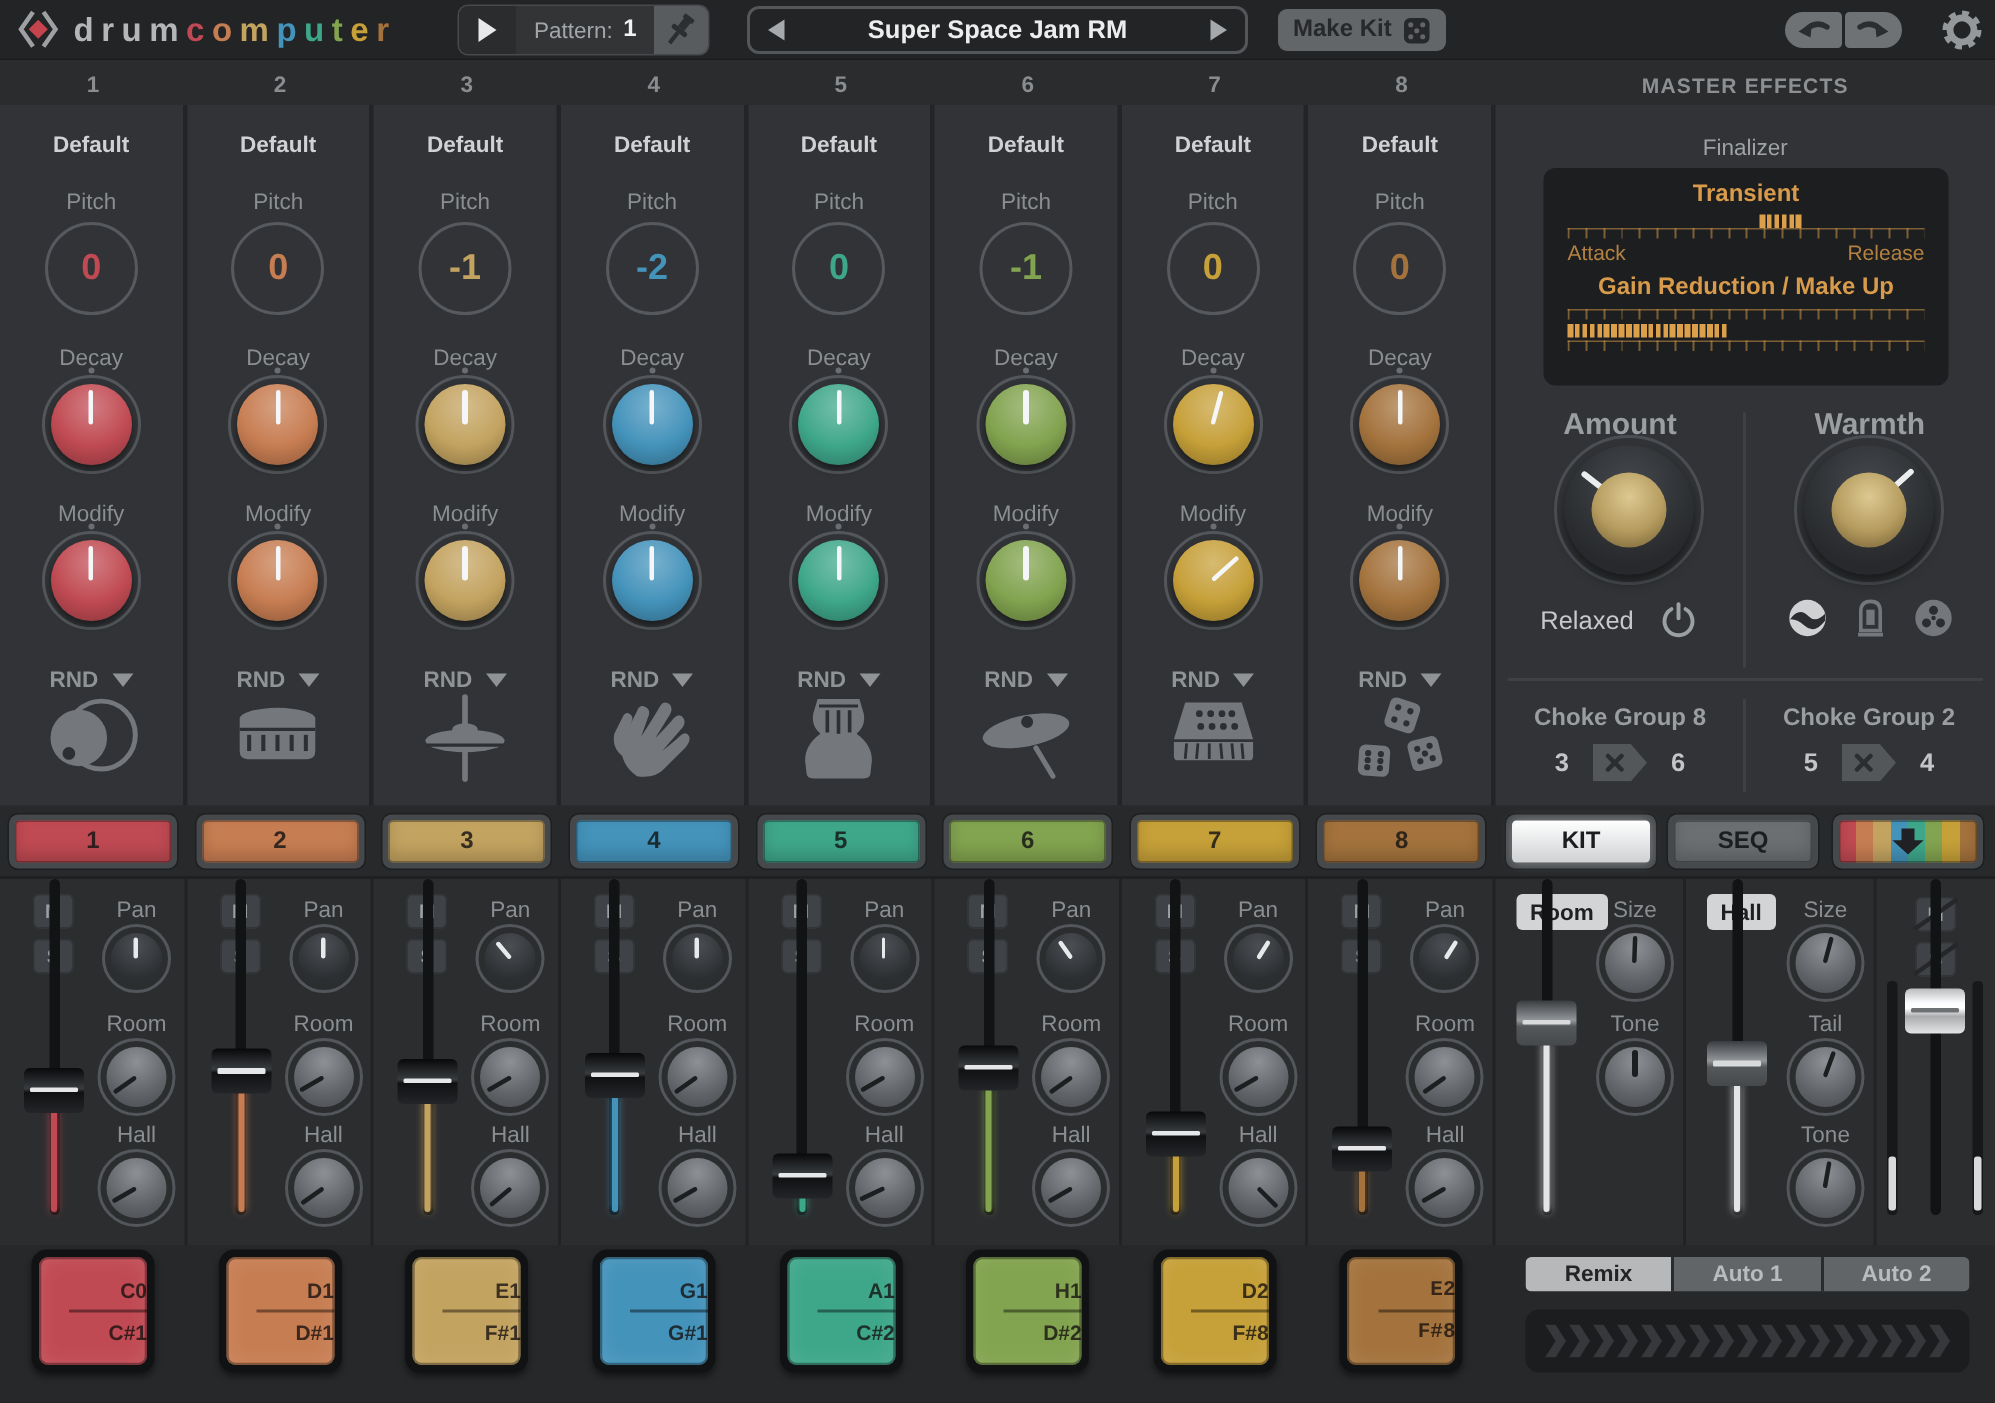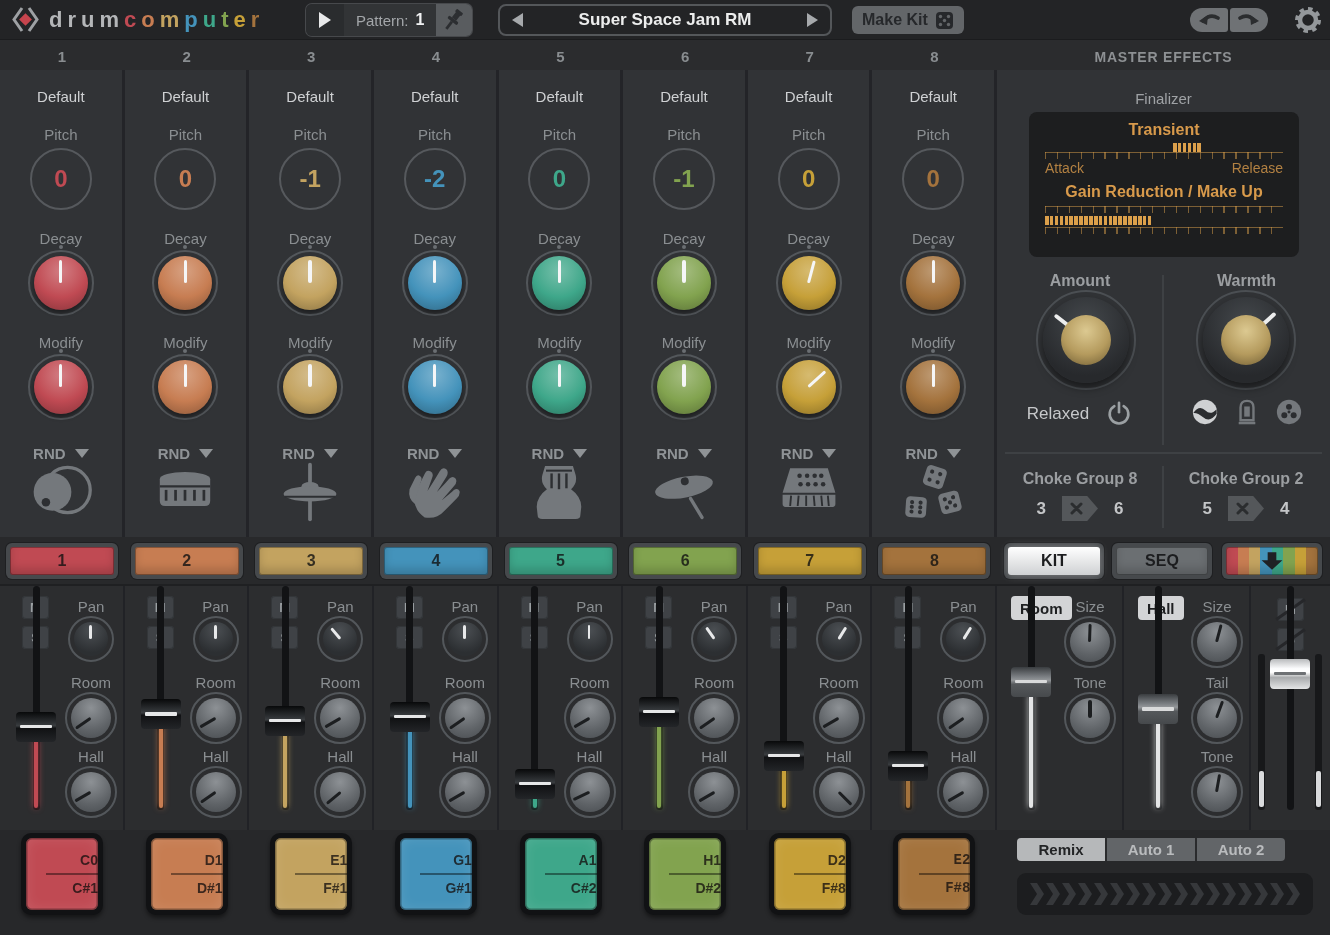--- a/index.html
+++ b/index.html
@@ -37,21 +37,21 @@
 
   
   #numrow { position:absolute; left:0; top:40px; width:1330px; height:30px; }
   .chnum { position:absolute; top:8px; width:124px; text-align:center; color:#898d90; font-size:15px; font-weight:bold; }
   .mfx-label { position:absolute; left:997px; top:9px; width:333px; text-align:center; color:#8d9093; font-size:14px;
                font-weight:bold; letter-spacing:.8px; }
 
   
   #strips { position:absolute; left:0; top:70px; width:1330px; height:467px; background:#313336; }
   .strip { position:absolute; top:0; height:467px; border-right:3px solid #232428; }
-  .s-preset { position:absolute; top:18px; left:0; right:0; text-align:center; color:#cfd1d3; font-size:15px; font-weight:normal; }
+  .s-preset { position:absolute; top:18px; left:0; right:0; text-align:center; color:#cfd1d3; font-size:15px; font-weight:bold; }
   .s-label  { position:absolute; left:0; right:0; text-align:center; color:#8a8e91; font-size:15px; }
   .pitch-circle { position:absolute; top:78px; left:50%; transform:translateX(-50%); width:62px; height:62px;
                   border:2.5px solid #56595d; border-radius:50%; display:flex; align-items:center; justify-content:center;
                   cursor:pointer; }
   .pitch-val { font-size:24px; font-weight:bold; }
   .knob { position:absolute; left:50%; transform:translateX(-50%); cursor:pointer; }
   .knob .ring { position:absolute; inset:-6px; border:2px solid #53575b; border-radius:50%; }
   .knob .tick { position:absolute; top:-11px; left:calc(50% - 2px); width:4px; height:4px; border-radius:50%; background:#6a6e72; }
   .knob .cap { position:absolute; inset:0; border-radius:50%; }
   .knob .ptr { position:absolute; left:calc(50% - 1.6px); bottom:50%; width:3.2px; height:42%;
@@ -71,21 +71,21 @@
                padding:9px 16px 0 16px; }
   .fin-row-title { text-align:center; color:#d89a4b; font-size:16px; font-weight:bold; }
   .blockrow { display:flex; gap:1.3px; height:9px; margin-top:4px; }
   .blockrow i { width:3.6px; height:9px; background:#dca04b; }
   .ruler { height:7px; border-top:1.6px solid rgba(220,160,75,.5);
            background:repeating-linear-gradient(90deg, rgba(220,160,75,.5) 0 1.3px, transparent 1.3px 11.9px); }
   .ar-row { display:flex; justify-content:space-between; color:rgba(216,154,75,.8); font-size:14px; margin-top:1px; }
   .gr-title { margin-top:7px; }
   .vdiv { position:absolute; width:2px; background:#3e4144; }
   .hdiv { position:absolute; height:2px; background:#3e4144; }
-  .fx-label { position:absolute; text-align:center; color:#9b9ea1; font-size:16px; font-weight:bold; }
+  .fx-label { position:absolute; text-align:center; color:#9b9ea1; font-size:20px; font-weight:bold; }
   .bigknob { position:absolute; width:86px; height:86px; cursor:pointer; }
   .bigknob .ring { position:absolute; inset:-7px; border:2px solid #4b4f53; border-radius:50%; }
   .bigknob .cap { position:absolute; inset:0; border-radius:50%;
                   background:radial-gradient(circle at 50% 30%, #44484c, #27292c 72%); box-shadow:0 5px 8px rgba(0,0,0,.5); }
   .bigknob .gold { position:absolute; left:50%; top:50%; width:50px; height:50px; transform:translate(-50%,-50%); border-radius:50%;
                    background:radial-gradient(circle at 50% 32%, #dcc991, #b59b5e 55%, #6e5c33); }
   .bigknob .ptr { position:absolute; left:calc(50% - 1.8px); bottom:50%; width:3.6px; height:46%;
                   transform-origin:50% 100%; border-radius:2px; background:#eceded; }
   .relaxed-row { position:absolute; top:330px; left:0; width:166px; display:flex; align-items:center; justify-content:center; gap:16px; }
   .relaxed-row span { color:#c6c8ca; font-size:17px; font-weight:normal; }
@@ -138,21 +138,21 @@
   .meterbar i { position:absolute; left:1.2px; right:1.2px; bottom:3px; height:36px; background:#d9dadc; border-radius:2px; }
 
   
   #bottom { position:absolute; left:0; top:830px; width:1330px; height:105px; background:#27282a; }
   .pad { position:absolute; top:3px; width:82px; height:82px; border-radius:10px; background:#111214; padding:5px;
          box-shadow:0 3px 4px rgba(0,0,0,.45); cursor:pointer; }
   .pad .in { height:100%; border-radius:6px; background:var(--c); display:flex; flex-direction:column; align-items:flex-end;
              justify-content:center; box-shadow:inset 0 0 0 1.5px rgba(0,0,0,.35), inset 0 0 14px rgba(255,255,255,.12);
              color:rgba(20,16,14,.78); font-size:14px; font-weight:bold; }
   .pad .dv { width:72%; height:2px; background:rgba(0,0,0,.42); margin:5px 0; }
-  .remixrow { position:absolute; left:1017px; top:8px; width:268px; height:23px; display:flex; border-radius:4px; overflow:hidden; }
+  .remixrow { position:absolute; left:1017px; top:8px; width:296px; height:23px; display:flex; border-radius:4px; overflow:hidden; }
   .remixrow .rb { flex:1; display:flex; align-items:center; justify-content:center; font-size:15px; font-weight:bold;
                   background:#626568; color:#b9bbbd; cursor:pointer; }
   .remixrow .rb.active { background:#b6b8ba; color:#232426; }
   .remixrow .rb + .rb { border-left:2px solid #2a2b2d; }
   .chevbar { position:absolute; left:1017px; top:43px; width:296px; height:42px; background:#1c1d1f; border-radius:9px;
              display:flex; align-items:center; justify-content:center; gap:2px; cursor:pointer; }
 </style>
 </head>
 <body>
 

